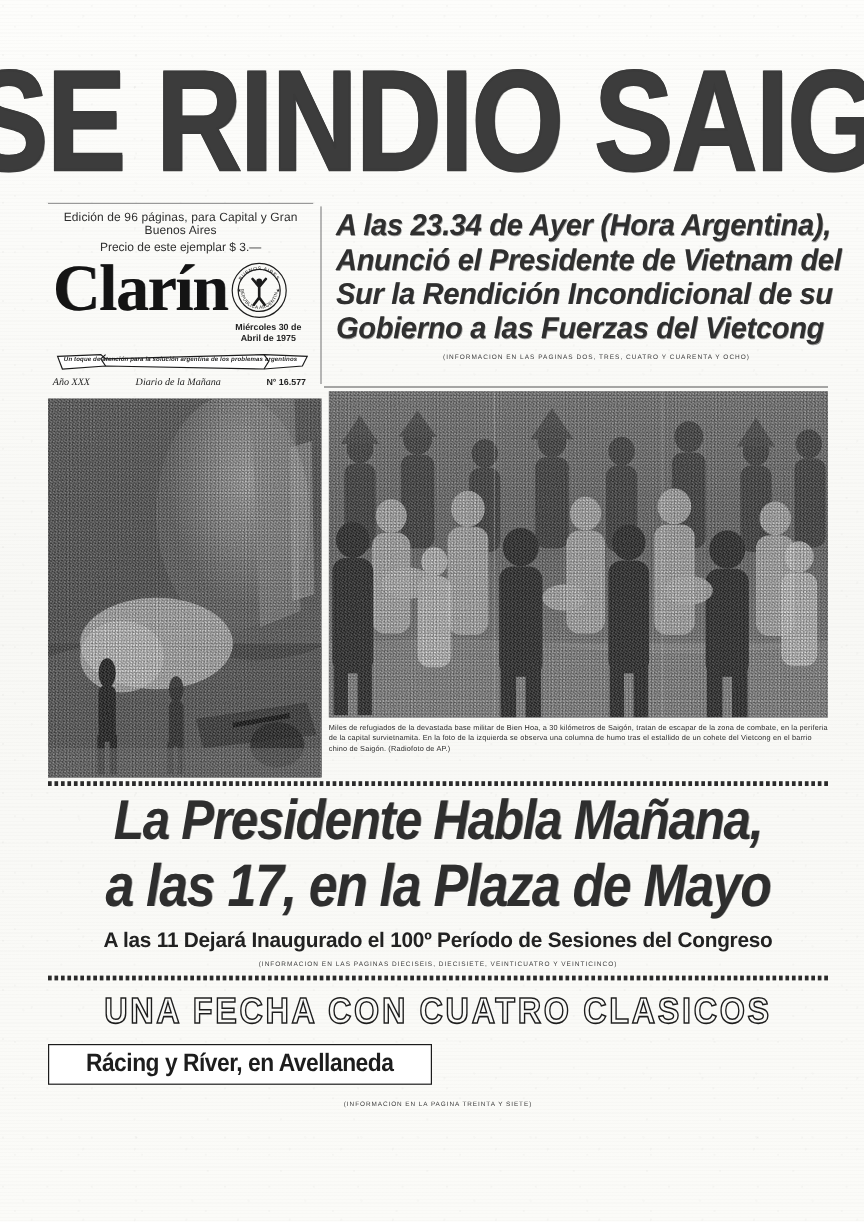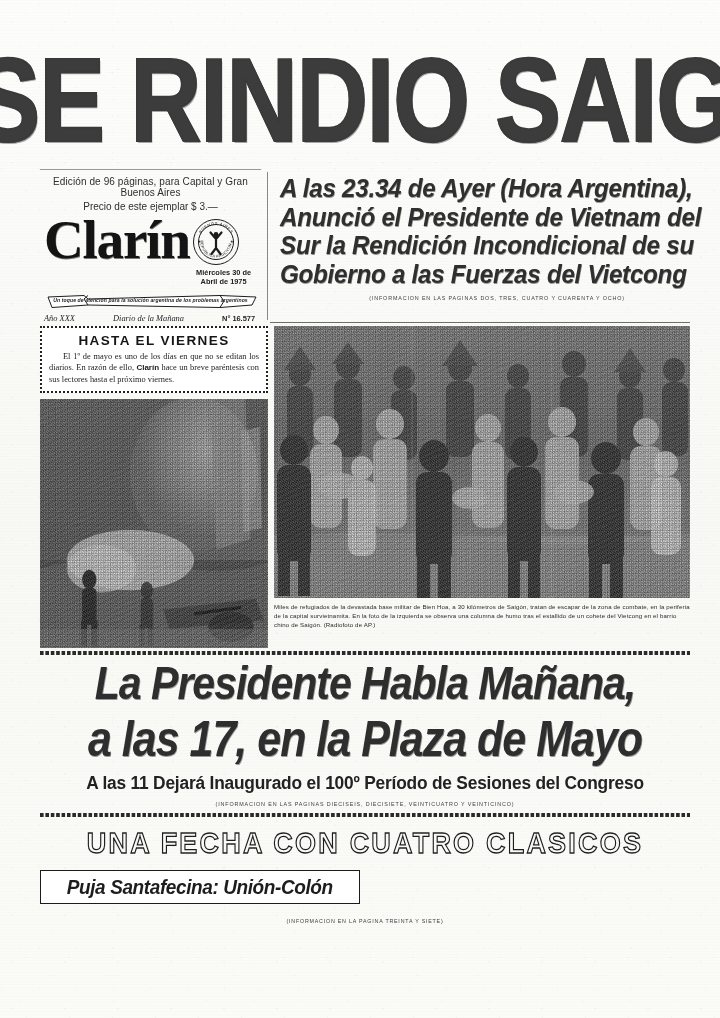--- a/index.html
+++ b/index.html
@@ -395,24 +395,20 @@
       <div class="sh-line">Sur la Rendición Incondicional de su</div>
       <div class="sh-line">Gobierno a las Fuerzas del Vietcong</div>
       <div class="refline">(INFORMACION EN LAS PAGINAS DOS, TRES, CUATRO Y CUARENTA Y OCHO)</div>
     </div>
   </div>
 
   <div style="position:absolute;left:270px;top:322px;width:420px;" class="thinrule"></div>
 
   <div id="mid">
     <div id="left-col">
-      <div id="notice-box">
-        <div id="notice-title">HASTA EL VIERNES</div>
-        <div id="notice-body"><span>El 1º de mayo es uno de los días en que no se editan los diarios. En razón de ello, </span><b>Clarín</b><span> hace un breve paréntesis con sus lectores hasta el próximo viernes.</span></div>
-      </div>
 
       <div id="left-photo">
         <svg width="100%" height="100%" viewBox="0 0 222 232" preserveAspectRatio="none">
           <defs>
             <linearGradient id="lpSky" x1="0" y1="0" x2="0.3" y2="1">
               <stop offset="0%" stop-color="#6f6f6f"></stop>
               <stop offset="55%" stop-color="#636363"></stop>
               <stop offset="100%" stop-color="#7b7b7b"></stop>
             </linearGradient>
             <radialGradient id="lpSmoke" cx="0.62" cy="0.35" r="0.55">
@@ -556,20 +552,20 @@
     <div class="l2">a las 17, en la Plaza de Mayo</div>
     <div class="l3">A las 11 Dejará Inaugurado el 100º Período de Sesiones del Congreso</div>
     <div class="refline">(INFORMACION EN LAS PAGINAS DIECISEIS, DIECISIETE, VEINTICUATRO Y VEINTICINCO)</div>
   </div>
 
   <div style="position:absolute;left:40px;top:812px;width:650px;" class="dotrule"></div>
 
   <div id="sports">
     <div id="sports-title">UNA FECHA CON CUATRO CLASICOS</div>
     <div id="sports-grid">
-      <div class="sport-box italic">
-        <span>Puja Santafecina: Unión-Colón</span>
+      <div class="sport-box">
+        <span>Rácing y Ríver, en Avellaneda</span>
       </div>
     </div>
     <div id="sports-ref">(INFORMACION EN LA PAGINA TREINTA Y SIETE)</div>
   </div>
 
 </div>
 
 </body></html>

